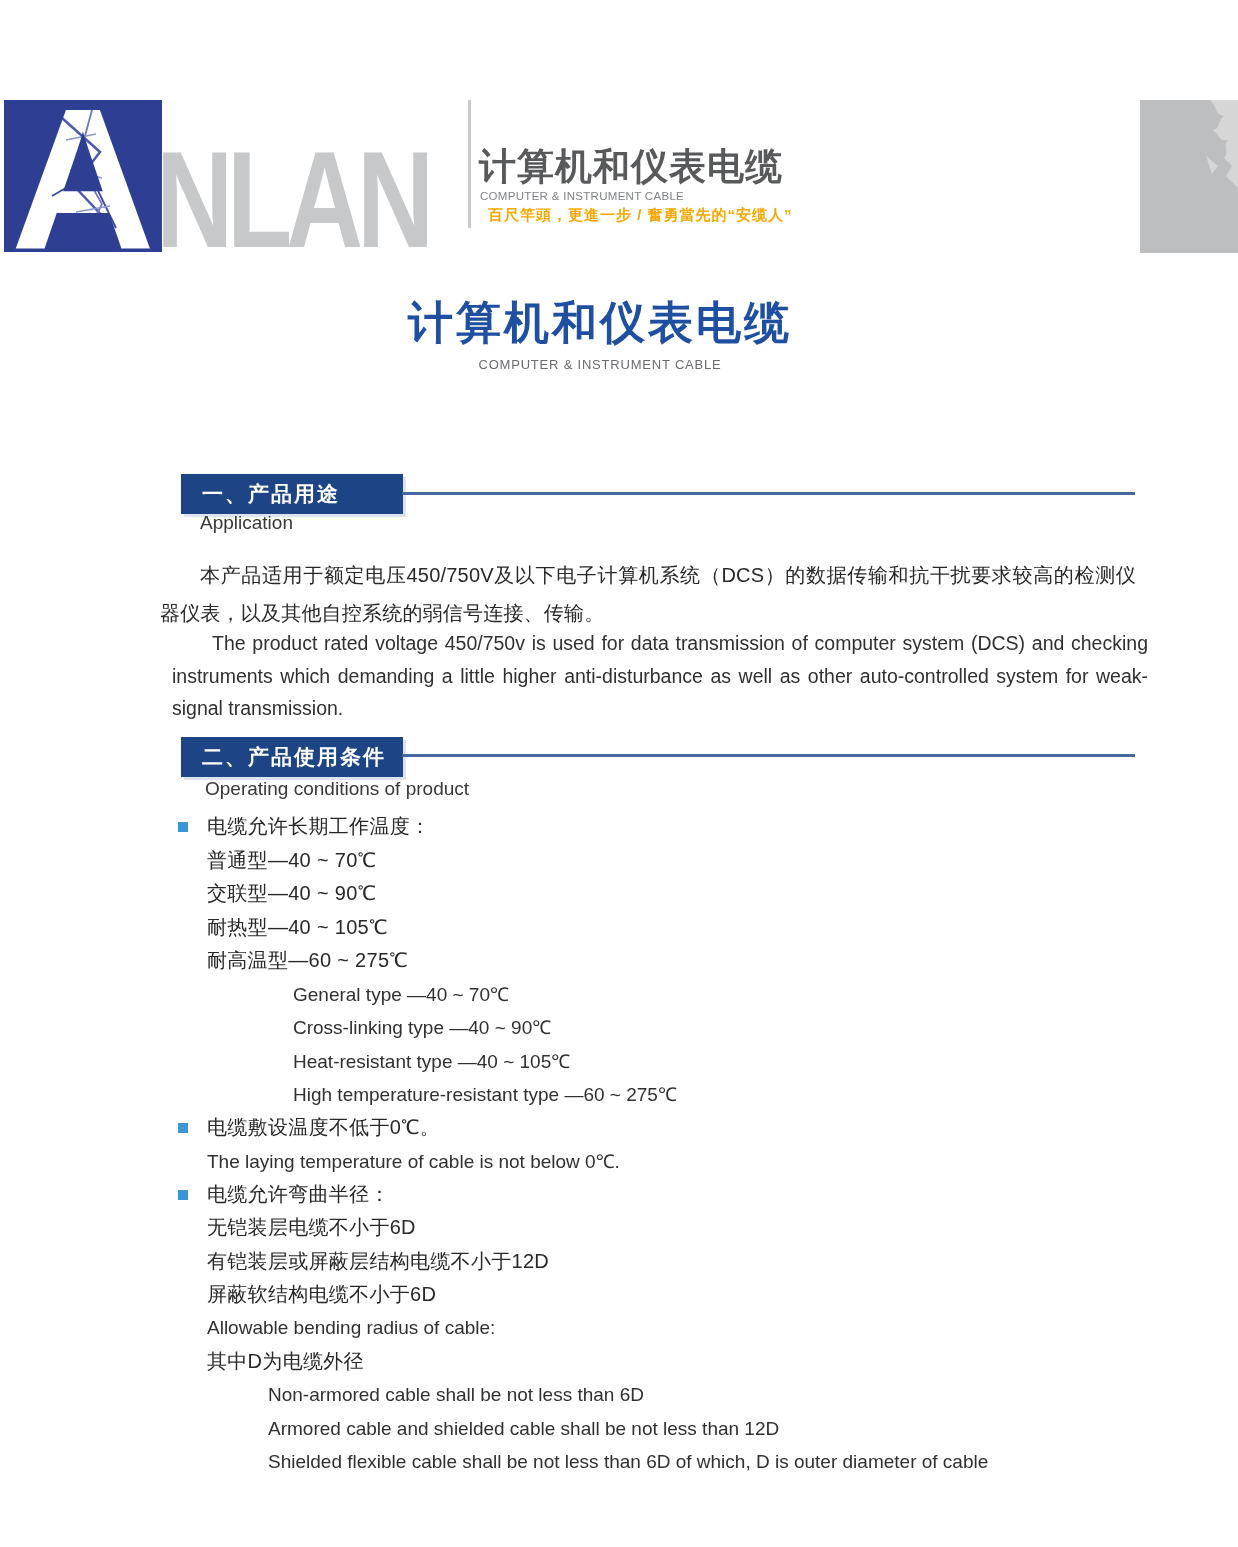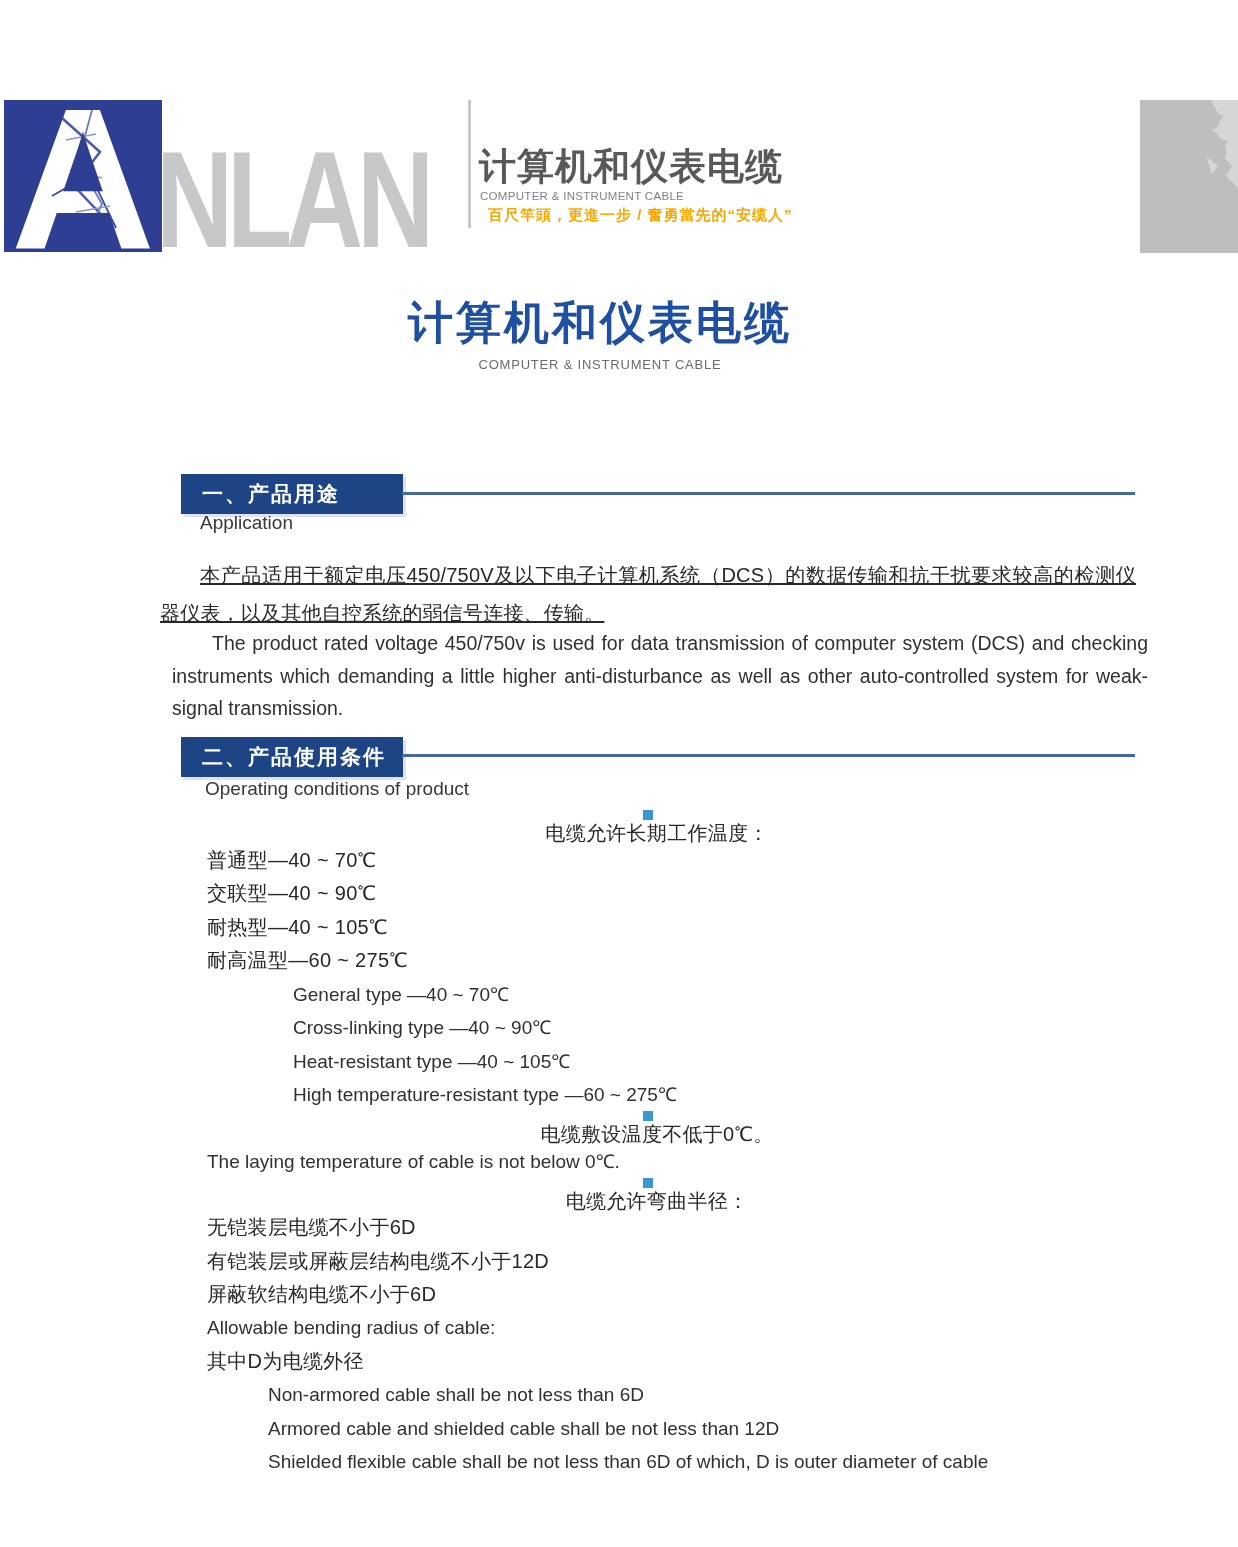--- a/index.html
+++ b/index.html
@@ -62,34 +62,34 @@
   .sec-rule.s1{top:492px;}
   .sec-rule.s2{top:754px;}
   .sec-en{position:absolute;font-size:19px;color:#37383a;white-space:nowrap;}
   .sec-en.s1{left:184px;top:512px;margin-left:16px;}
   .sec-en.s2{left:205px;top:778px;}
 
   
   .para-zh{
     position:absolute;left:160px;top:556px;width:976px;
     font-size:20px;line-height:38px;color:var(--body-ink);
-    text-align:justify;text-indent:40px;letter-spacing:0.2px;text-decoration:underline;
+    text-align:justify;text-indent:40px;letter-spacing:0.2px;
   }
   .para-en{
     position:absolute;left:160px;top:627px;width:976px;
     font-size:19.5px;line-height:32.5px;color:#303032;
     text-align:justify;text-indent:40px;margin-left:12px;
   }
 
   
   .cond-list{position:absolute;left:160px;top:810px;width:976px;}
   .cond-line{display:flex;align-items:center;height:33.45px;color:var(--body-ink);white-space:nowrap;}
   .cond-line .zh{font-size:20px;letter-spacing:0.3px;}
   .cond-line .en{font-size:19px;color:#303032;}
-  .cond-line.bullet{padding-left:18px;flex-direction:column;}
+  .cond-line.bullet{padding-left:18px;}
   .cond-line.sub{padding-left:47px;}
   .cond-line.sub2a{padding-left:133px;}
   .cond-line.sub2b{padding-left:108px;}
   .bullet-sq{
     width:10px;height:10px;background:var(--bullet-blue);
     margin-right:19px;flex:0 0 auto;
   }
 </style>
 </head>
 <body>

